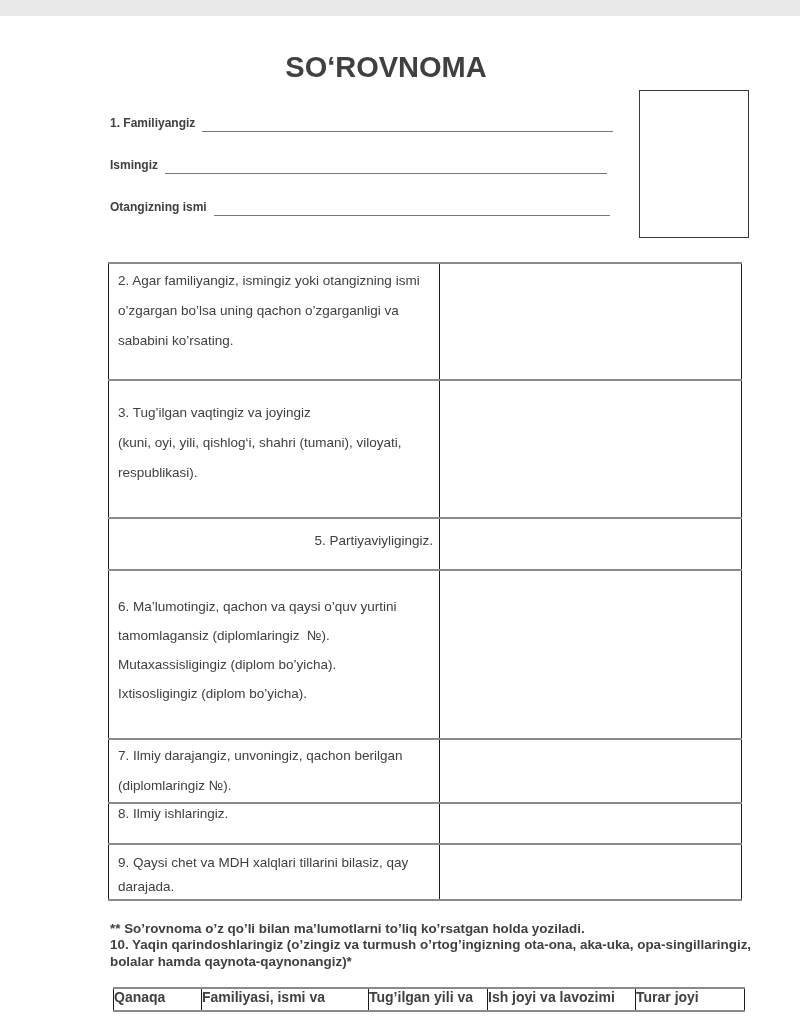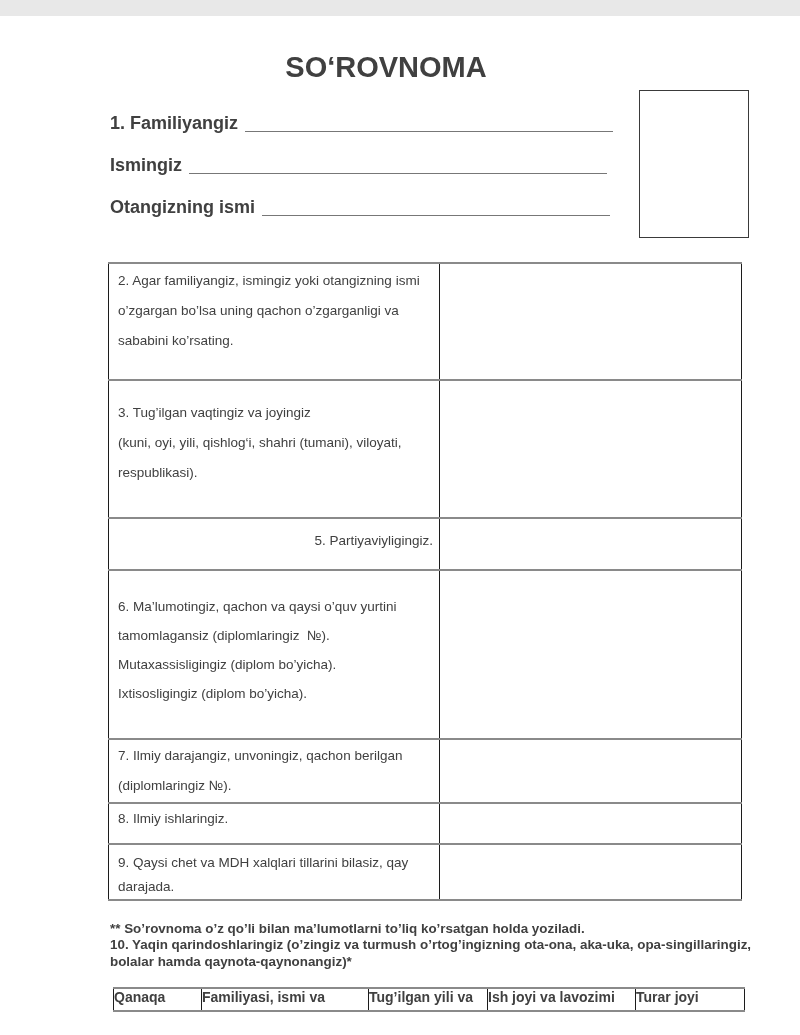--- a/index.html
+++ b/index.html
@@ -15,21 +15,21 @@
     text-align:center; font-size:29px; font-weight:bold;
   }
   
   .photo-box {
     position:absolute; left:639px; top:74px; width:108px; height:146px;
     border:1.5px solid #3a3a3a; background:#fff;
   }
   
   .field {
     position:absolute; left:110px; display:flex; align-items:flex-end;
-    font-size:18px; font-weight:bold; line-height:21px; white-space:nowrap;
+    font-size:12px; font-weight:bold; line-height:21px; white-space:nowrap;
   }
   .field .fill-line {
     flex:1 1 auto; margin-left:7px; margin-bottom:2px;
     border-bottom:1.5px solid #777; min-width:40px; height:14px;
   }
   .field-1 { top:97px;  width:503px; }
   .field-2 { top:139px; width:497px; }
   .field-3 { top:181px; width:500px; }
   
   table.doc { border-collapse:collapse; table-layout:fixed; }
@@ -42,21 +42,21 @@
   .main-table col.c-q { width:331px; }
   .main-table col.c-a { width:302px; }
   .main-table td.q { font-size:13.5px; padding-left:9px; padding-right:6px; }
   .qline { white-space:pre-wrap; }
   tr.r2 { height:117px; }  .r2 td.q { padding-top:2px;  line-height:30px; }
   tr.r3 { height:138px; } .r3 td.q { padding-top:17px; line-height:30px; }
   tr.r4 { height:32px; }  .r4 td.q { padding-top:1px;  line-height:20px; }
   tr.r5 { height:52px;text-align:right; }  .r5 td.q { padding-top:12px; line-height:20px; }
   tr.r6 { height:169px; } .r6 td.q { padding-top:21px; line-height:29px; }
   tr.r7 { height:64px; }  .r7 td.q { padding-top:1px;  line-height:30px; }
-  tr.r8 { height:41px; }  .r8 td.q { padding-top:5px;  line-height:20px; }
+  tr.r8 { height:41px; }  .r8 td.q {  line-height:20px; }
   tr.r9 { height:44px; }  .r9 td.q { padding-top:6px;  line-height:24px; }
   
   .footer-notes {
     position:absolute; left:110px; top:905px; width:660px;
     font-size:13.4px; font-weight:bold; line-height:16.4px;
   }
   
   .relatives-table { position:absolute; left:113px; top:971px; width:631px; }
   .relatives-table td {
     height:21px; vertical-align:middle;

